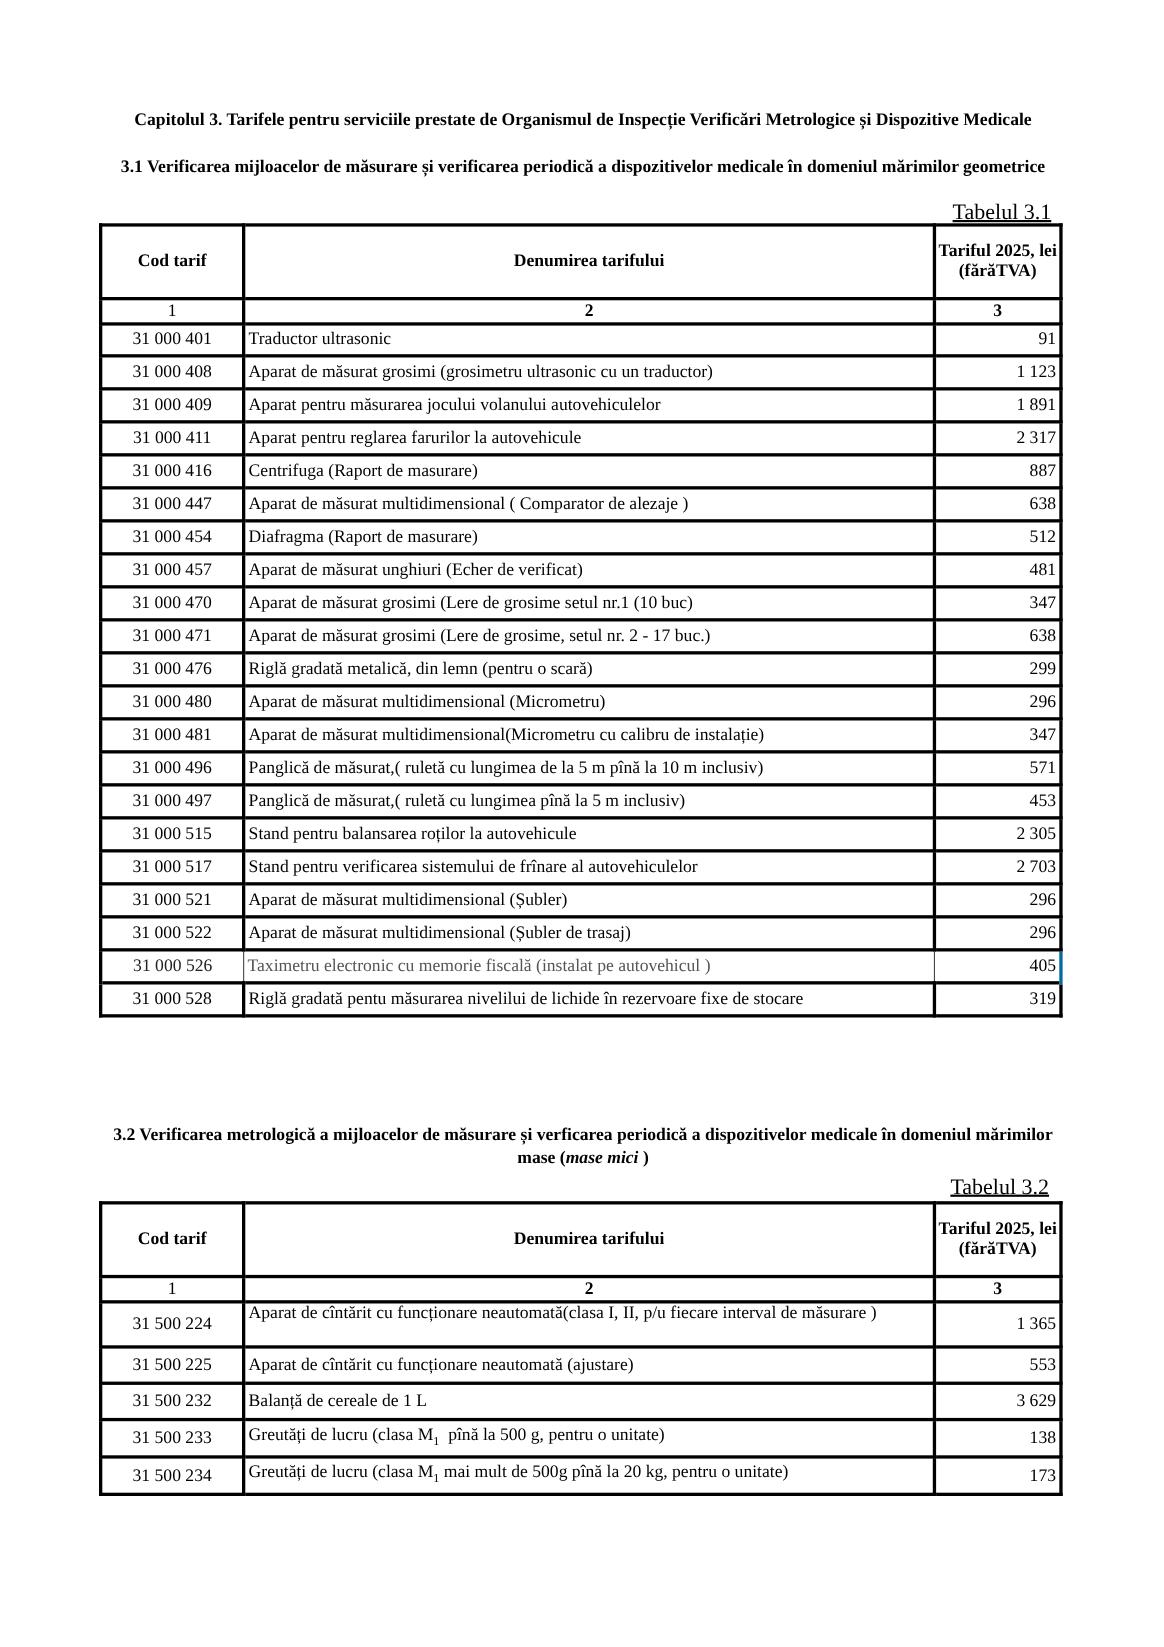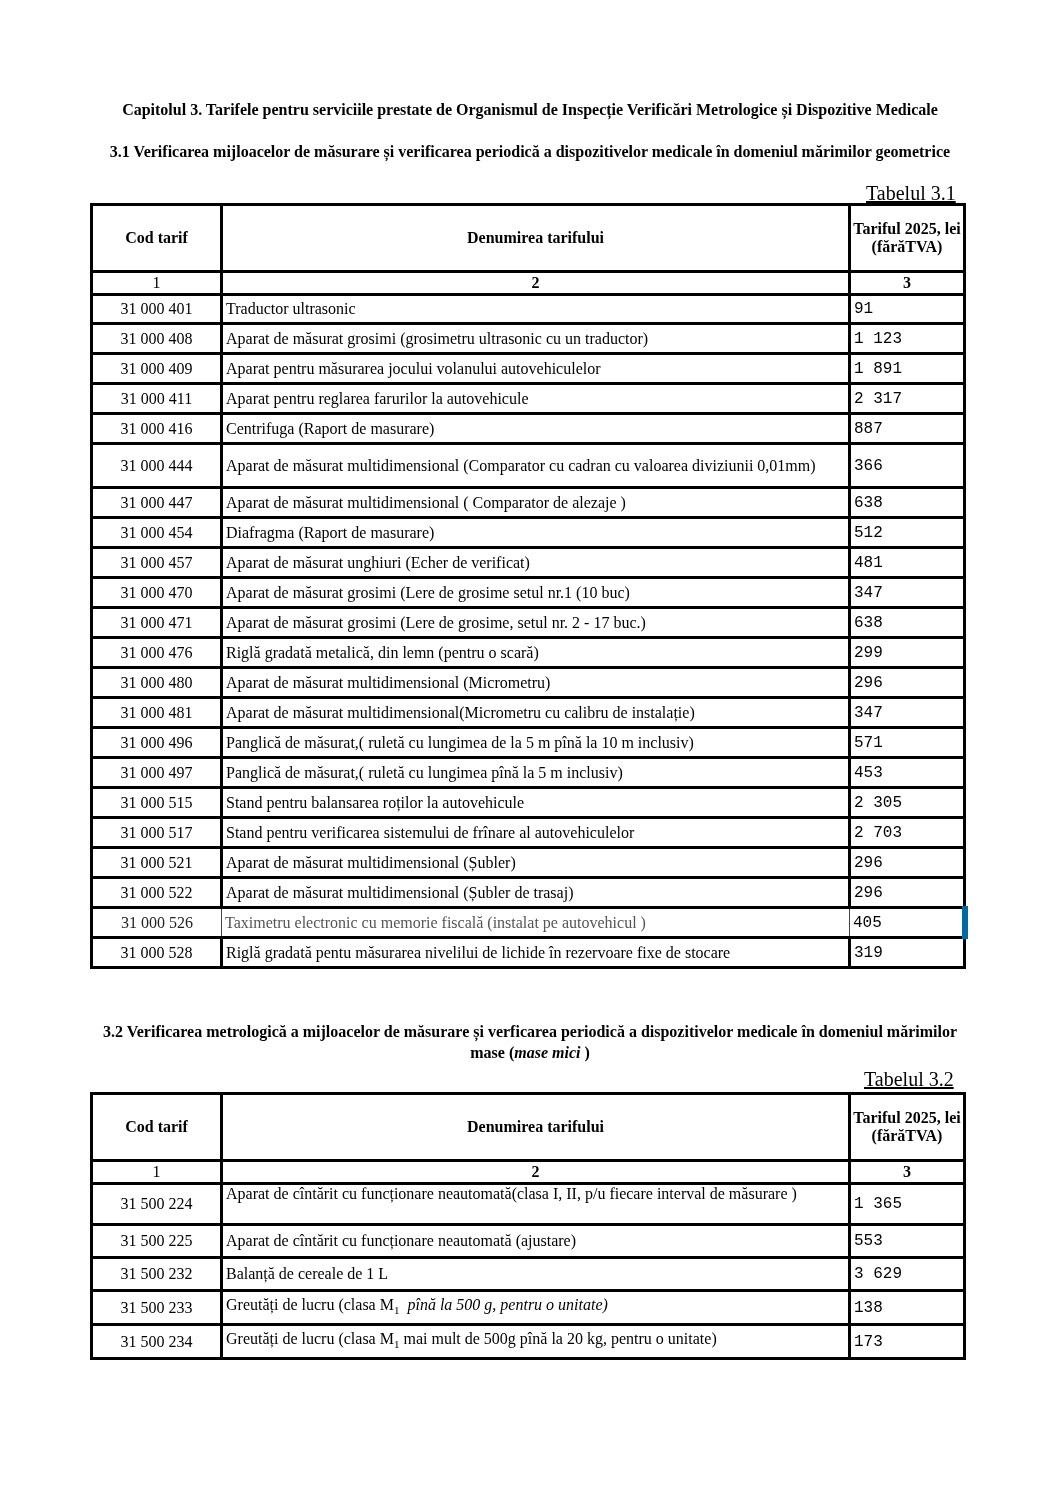--- a/index.html
+++ b/index.html
@@ -3,30 +3,30 @@
 <meta charset="utf-8">
 <style>
   html, body { margin:0; padding:0; background:#ffffff; }
   body { width:1058px; height:1497px; position:relative; font-family:"Liberation Serif", serif; color:#000; }
   .page { position:absolute; left:0; top:0; width:1058px; height:1497px;padding-left:28px; }
   .heading { position:absolute; left:90px; width:880px; text-align:center; font-weight:bold; font-size:16px; line-height:21px; }
   .tabel-label { position:absolute; font-size:20px; line-height:18px;text-decoration:underline; }
   table.tarif { position:absolute; left:90px; width:873px; border-collapse:collapse; table-layout:fixed; }
   table.tarif td { border:3px solid #000; padding:0 3px; font-size:16px; line-height:18px; vertical-align:middle; }
   table.tarif td.code { text-align:center; font-weight:normal; }
-  table.tarif td.price { text-align:left;font-family:Liberation Mono, monospace; }
+  table.tarif td.price { text-align:right; }
   table.tarif td.desc { text-align:left; }
   table.tarif tr.hdr td { font-weight:bold; text-align:center; }
   table.tarif tr.num td { font-weight:bold; text-align:center; height:20px; padding:0; }
   table.tarif tr.num td.first { font-weight:normal; }
   table.tarif tr.grey td { color:#555; border-width:1px; border-color:#444; }
   table.tarif tr.grey td.code, table.tarif tr.grey td.desc { font-family:"Liberation Serif", serif; }
   table.tarif tr.grey td.code { color:#222; }
   table.tarif tr.grey td.first-col { border-left:3px solid #000; }
-  table.tarif tr.grey td.last-col { border-right:6px solid #0369a1;margin-top:29px; }
+  table.tarif tr.grey td.last-col { border-right:3px solid #0369a1;margin-top:29px; }
   .nonbold { font-weight:normal !important; }
   i { font-style:italic; }
 </style>
 </head>
 <body>
 
 <div class="page">
 
   <div class="heading" style="top:99px;">Capitolul 3.  Tarifele pentru serviciile prestate de Organismul  de Inspecție Verificări Metrologice și Dispozitive Medicale</div>
   <div class="heading" style="top:141px;">3.1 Verificarea mijloacelor de măsurare și verificarea periodică a dispozitivelor medicale în domeniul mărimilor geometrice</div>
@@ -67,25 +67,20 @@
     <tr style="height:30px">
           <td class="code">31 000 411</td>
           <td class="desc">Aparat pentru reglarea farurilor la autovehicule</td>
           <td class="price">2 317</td>
         </tr>
     <tr style="height:30px">
           <td class="code">31 000 416</td>
           <td class="desc">Centrifuga (Raport de masurare)</td>
           <td class="price">887</td>
         </tr>
-    <tr style="height:44px">
-          <td class="code">31 000 444</td>
-          <td class="desc">Aparat de măsurat multidimensional (Comparator cu cadran cu valoarea diviziunii 0,01mm)</td>
-          <td class="price">366</td>
-        </tr>
     <tr style="height:30px">
           <td class="code">31 000 447</td>
           <td class="desc">Aparat de măsurat multidimensional ( Comparator de alezaje )</td>
           <td class="price">638</td>
         </tr>
     <tr style="height:30px">
           <td class="code">31 000 454</td>
           <td class="desc">Diafragma  (Raport de masurare)</td>
           <td class="price">512</td>
         </tr>
@@ -192,21 +187,21 @@
           <td class="desc">Aparat de cîntărit cu funcționare neautomată (ajustare)</td>
           <td class="price">553</td>
         </tr>
     <tr style="height:33px">
           <td class="code">31 500 232</td>
           <td class="desc">Balanță de cereale de 1 L</td>
           <td class="price">3 629</td>
         </tr>
     <tr style="height:34px">
           <td class="code">31 500 233</td>
-          <td class="desc"><span>Greutăți de lucru (clasa M</span><sub style="font-size:11px;">1</sub><span style="white-space:pre;font-style:italic;">  pînă la 500 g, pentru o unitate)</span></td>
+          <td class="desc"><span>Greutăți de lucru (clasa M</span><sub style="font-size:11px;">1</sub><span style="white-space:pre;">  pînă la 500 g, pentru o unitate)</span></td>
           <td class="price">138</td>
         </tr>
     <tr style="height:34px">
           <td class="code">31 500 234</td>
           <td class="desc"><span>Greutăți de lucru (clasa M</span><sub style="font-size:11px;">1</sub><span style="white-space:pre;"> mai mult de 500g pînă la 20 kg, pentru o unitate)</span></td>
           <td class="price">173</td>
         </tr>
   </tbody>
     </table>
 

